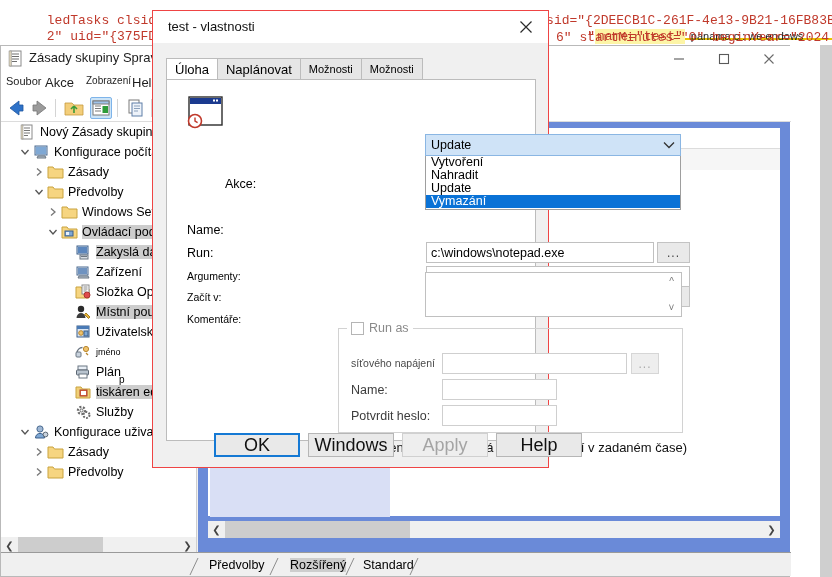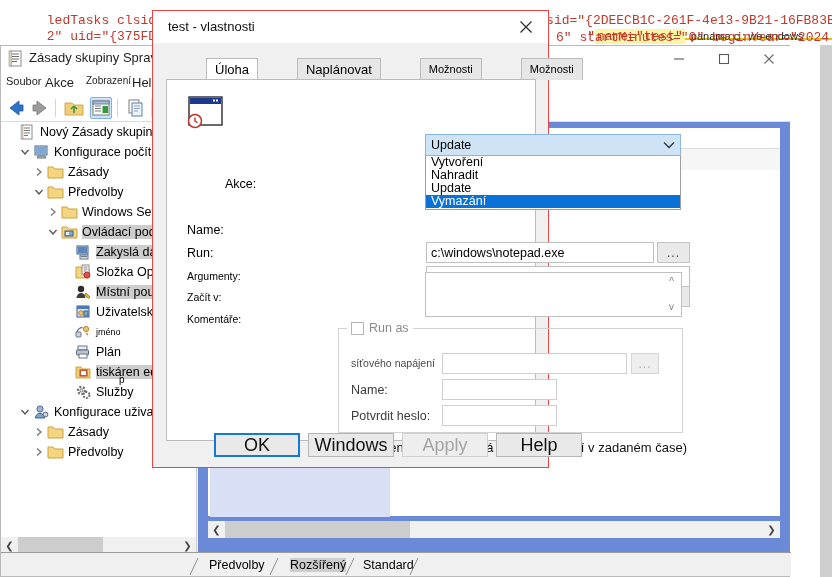--- a/index.html
+++ b/index.html
@@ -212,21 +212,20 @@
   }
   .dtab {
     height: 22px; line-height: 21px;
     padding: 0 8px;
     font-size: 13px; color: #000;
     border: 1px solid #bcbcbc;
     border-bottom: none;
     background: #e6e6e6;
     margin-right: -1px;
     white-space: nowrap;
-    margin-left: 40px;
   }
   .dtab.active { background: #ffffff; border-color: #bcbcbc; }
   .dtab.t-small { font-size: 11px; }
   .tabpage {
     position: absolute; left: 13px; top: 36px; width: 370px; height: 362px;
     background: #ffffff; border: 1px solid #bcbcbc;
   }
 
   
   .task-icon {
@@ -503,20 +502,29 @@
                 <rect x="2" y="2" width="11" height="8" fill="#cfe0f2" stroke="#3c5f8a"></rect>
                 <rect x="3" y="3" width="9" height="6" fill="#5b86bd"></rect>
                 <rect x="5" y="11" width="8" height="4" fill="#d8dde3" stroke="#6b7682"></rect>
                 <path d="M6 12.5h6" stroke="#6b7682"></path>
               </svg></span>
             <span class="tlabel selected">Zakyslá dat</span>
           </div>
           <div class="tnode" style="padding-left: 58px;">
             <span class="chev"></span>
             <span class="ticon"><svg width="17" height="16" viewBox="0 0 17 16">
+                <rect x="2" y="3" width="11" height="8" fill="#dfe6ee" stroke="#4a6b91"></rect>
+                <rect x="3" y="4" width="9" height="6" fill="#6f93c0"></rect>
+                <path d="M4 12h9l1 2H3z" fill="#b9c4cf" stroke="#6b7682"></path>
+              </svg></span>
+            <span class="tlabel">Zařízení</span>
+          </div>
+          <div class="tnode" style="padding-left: 58px;">
+            <span class="chev"></span>
+            <span class="ticon"><svg width="17" height="16" viewBox="0 0 17 16">
                 <path d="M1 3h5l1.5 2H14v9H1z" fill="#f6d581" stroke="#c9a33e"></path>
                 <rect x="7" y="1" width="7" height="9" fill="#fff" stroke="#8a8a8a"></rect>
                 <path d="M8.5 3h4M8.5 5h4M8.5 7h3" stroke="#888"></path>
                 <circle cx="12" cy="11" r="3" fill="#e04b4b" stroke="#a33"></circle>
               </svg></span>
             <span class="tlabel">Složka Op</span>
           </div>
           <div class="tnode" style="padding-left: 58px;">
             <span class="chev"></span>
             <span class="ticon"><svg width="17" height="16" viewBox="0 0 17 16">

